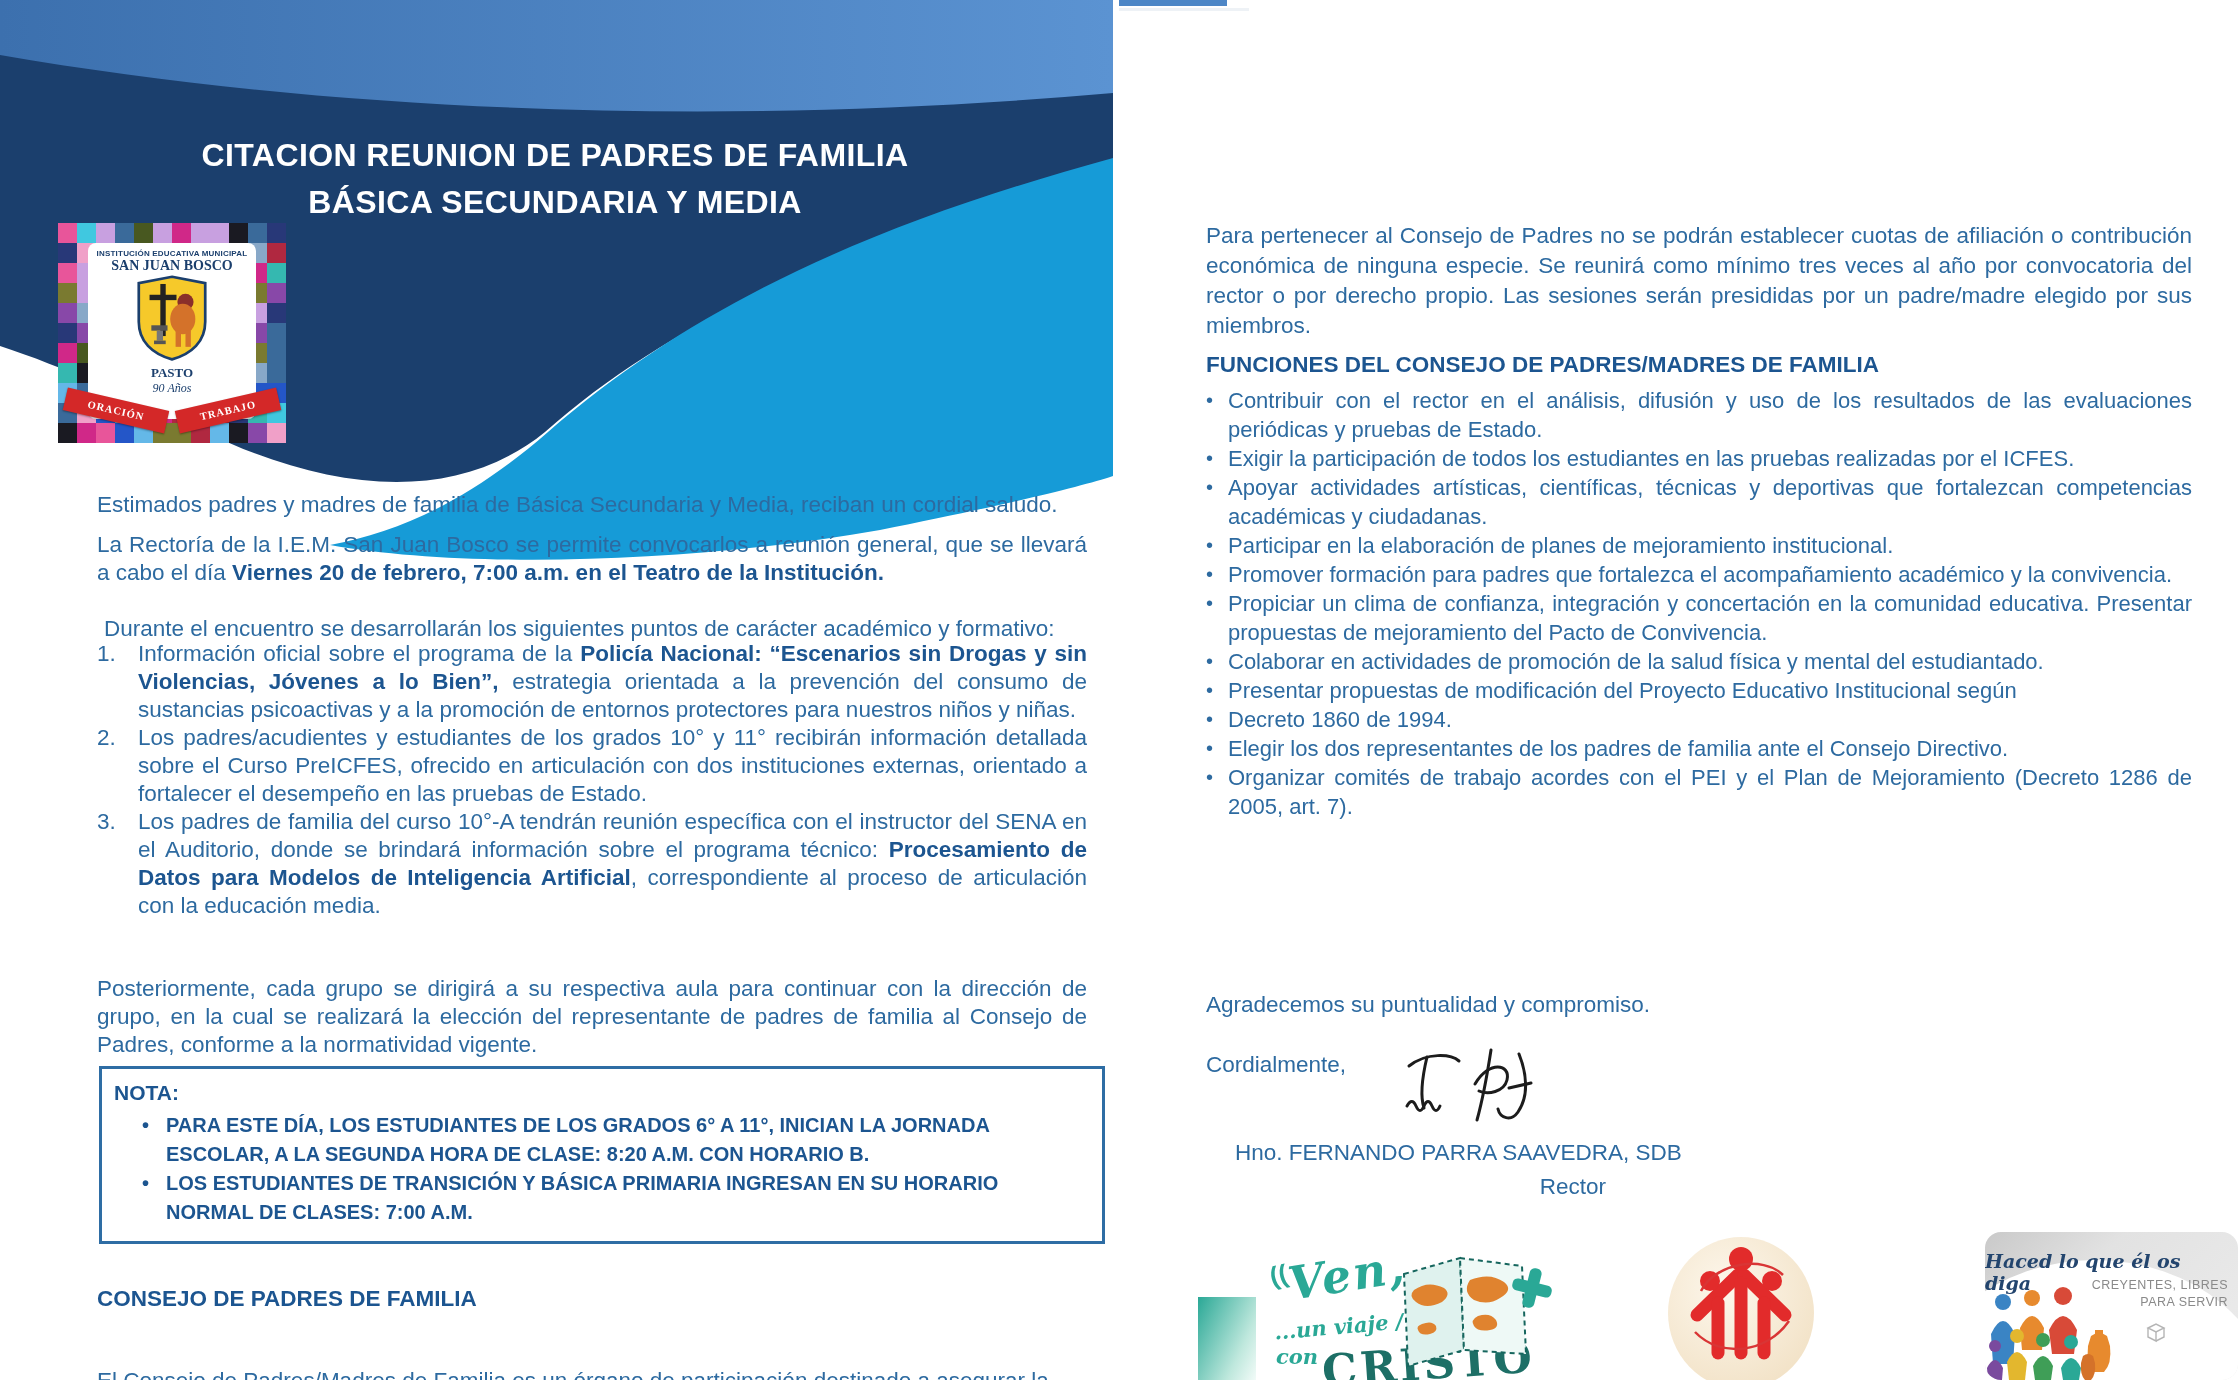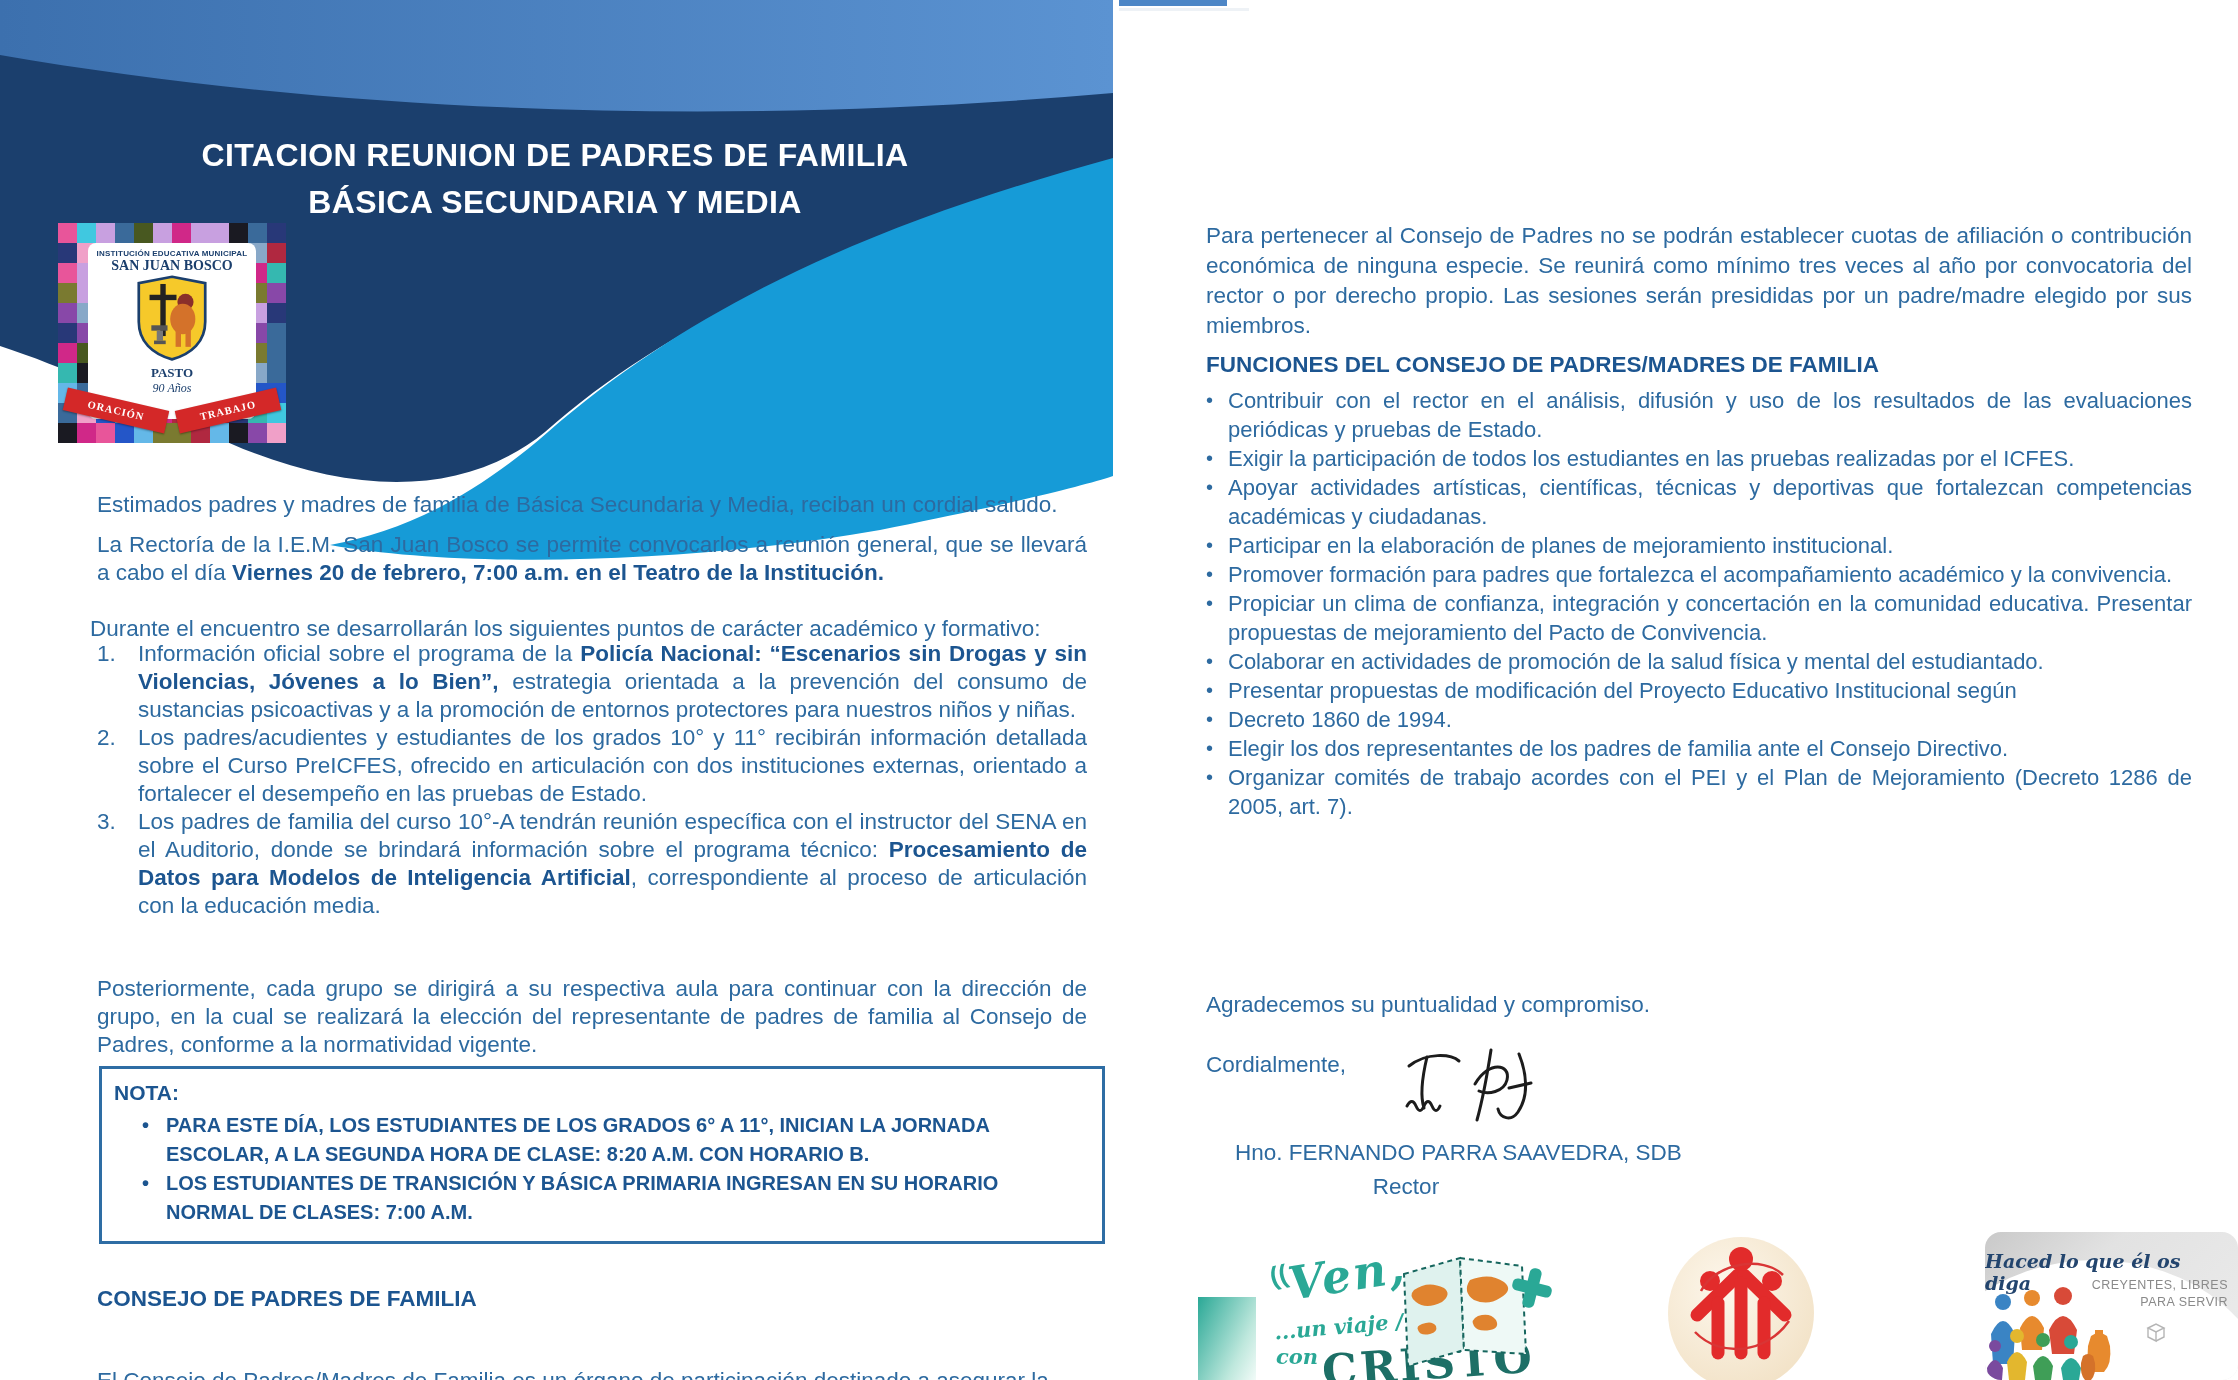--- a/index.html
+++ b/index.html
@@ -32,21 +32,21 @@
   #ribbon-right{left:118px;top:176px;transform:rotate(-13deg);}
 
   
   .p{position:absolute;color:var(--body);font-size:22.5px;line-height:28px;text-align:justify;}
   .rb{font-weight:700;color:var(--bold);}
   .h{position:absolute;font-weight:700;color:var(--bold);font-size:22.5px;}
 
   
   #saludo{top:468px;left:97px;width:990px;}
   #convocatoria{top:508px;left:97px;width:990px;}
-  #durante{top:592px;left:90px;width:990px;}
+  #durante{top:592px;left:104px;width:990px;}
   #numlist{position:absolute;left:97px;top:640px;width:990px;}
   .nrow{display:flex;}
   .num{flex:0 0 41px;color:var(--body);font-size:22.5px;line-height:28px;}
   .ntxt{flex:1;text-align:justify;color:var(--body);font-size:22.5px;line-height:28px;}
   #posteriormente{top:952px;left:97px;width:990px;}
   #notabox{position:absolute;left:99px;top:1066px;width:1006px;height:178px;
            border:3px solid var(--border);box-sizing:border-box;padding:12px 16px 0 12px;}
   #nota-label{font-weight:700;color:var(--bold);font-size:21px;}
   #nota-items{margin-left:28px;margin-top:6px;}
   .nota-row{display:flex;font-weight:700;color:var(--bold);font-size:20px;line-height:29px;}
@@ -63,21 +63,21 @@
   #func-h{top:352px;left:93px;}
   #funclist{position:absolute;left:93px;top:386px;width:986px;}
   .brow{display:flex;}
   .dot{flex:0 0 22px;color:var(--body);font-size:20px;line-height:29px;}
   .btxt{flex:1;text-align:justify;color:var(--body);font-size:22px;line-height:29px;}
   #asistencia{top:876px;left:93px;width:986px;line-height:30px;}
   #gracias{top:968px;left:93px;width:986px;}
   #cordial{top:1028px;left:93px;width:986px;}
   #signature{position:absolute;left:282px;top:1042px;}
   #signer-name{top:1116px;left:93px;width:900px;text-align:left;margin-left:29px;}
-  #signer-role{top:1150px;left:93px;width:400px;text-align:center;}
+  #signer-role{top:1150px;left:93px;width:400px;text-align:right;}
 
   
   #teal-bar{position:absolute;left:85px;top:1297px;width:58px;height:83px;
             background:linear-gradient(115deg,var(--teal) 0%,#bfe8dd 70%,#f2fbf8 100%);}
   #ven-logo{position:absolute;left:157px;top:1246px;width:300px;height:134px;color:var(--teal);}
   #ven-exclam{position:absolute;left:0;top:14px;font-size:26px;font-weight:700;transform:rotate(-14deg);}
   #ven-word{position:absolute;left:18px;top:2px;font-size:46px;font-weight:700;font-style:italic;
             transform:rotate(-9deg);font-family:"DejaVu Serif",serif;letter-spacing:2px;}
   #ven-viaje{position:absolute;left:4px;top:68px;font-size:21px;font-style:italic;font-weight:700;
              transform:rotate(-5deg);font-family:"DejaVu Serif",serif;}

